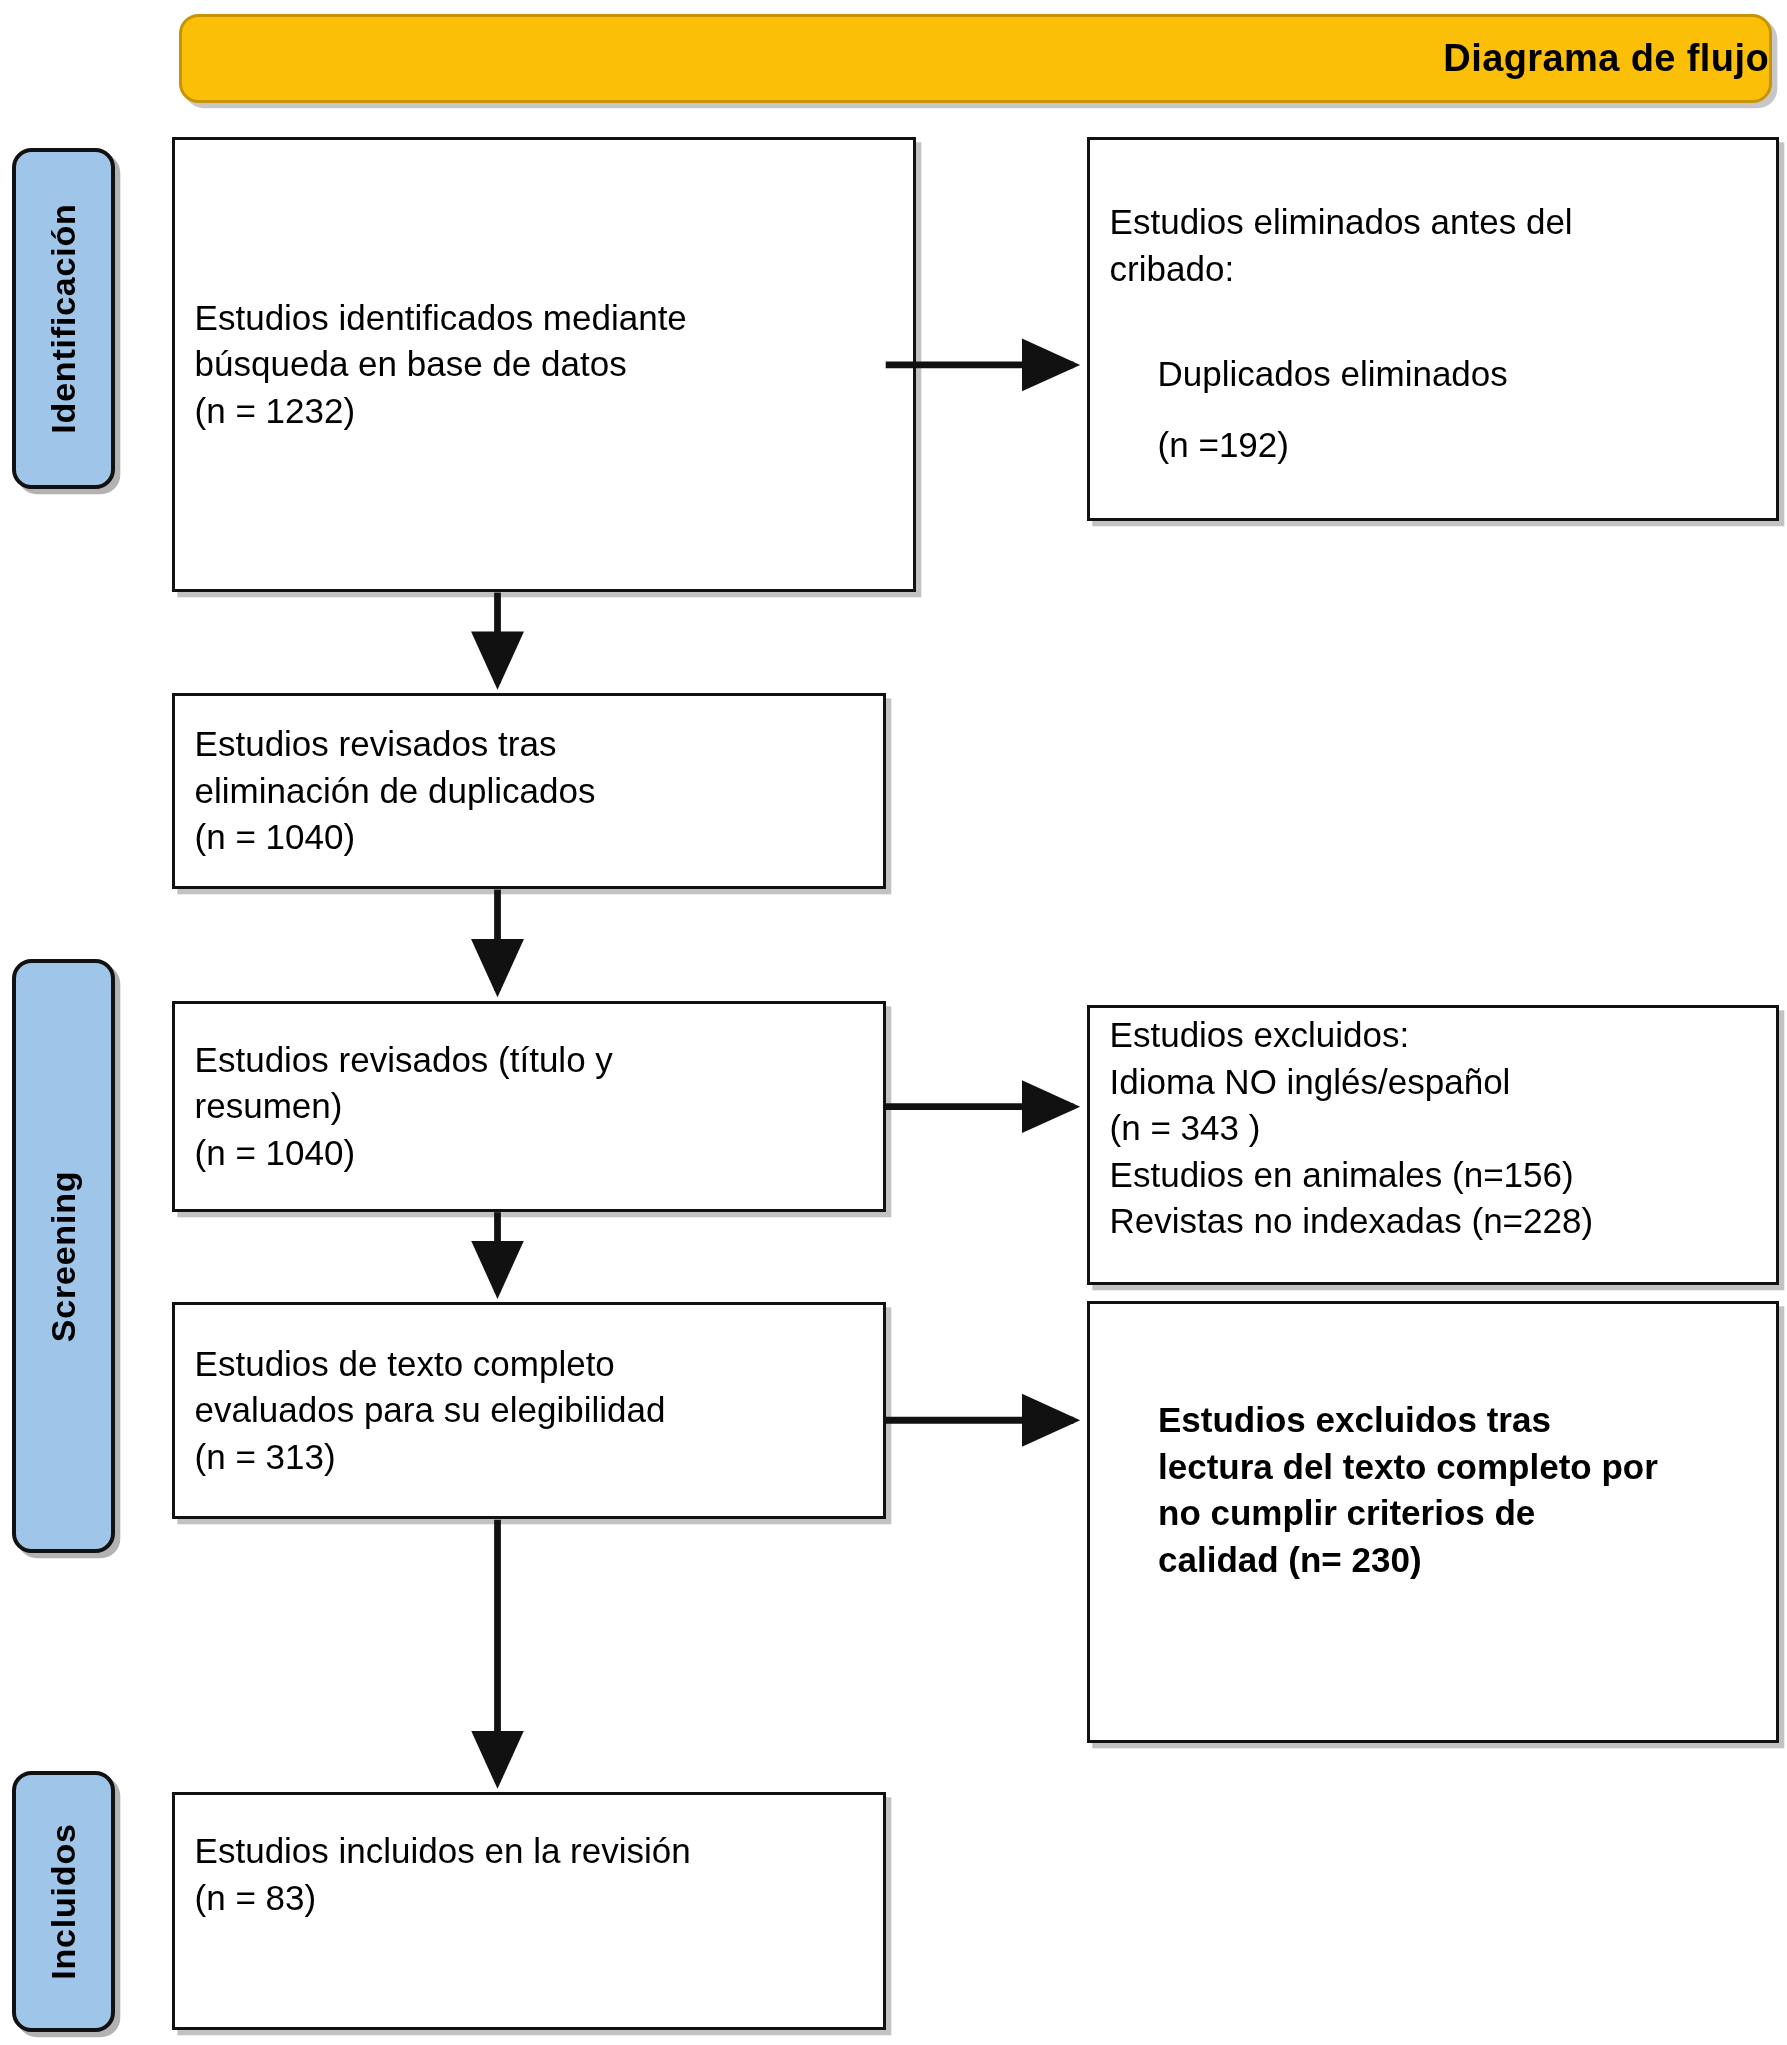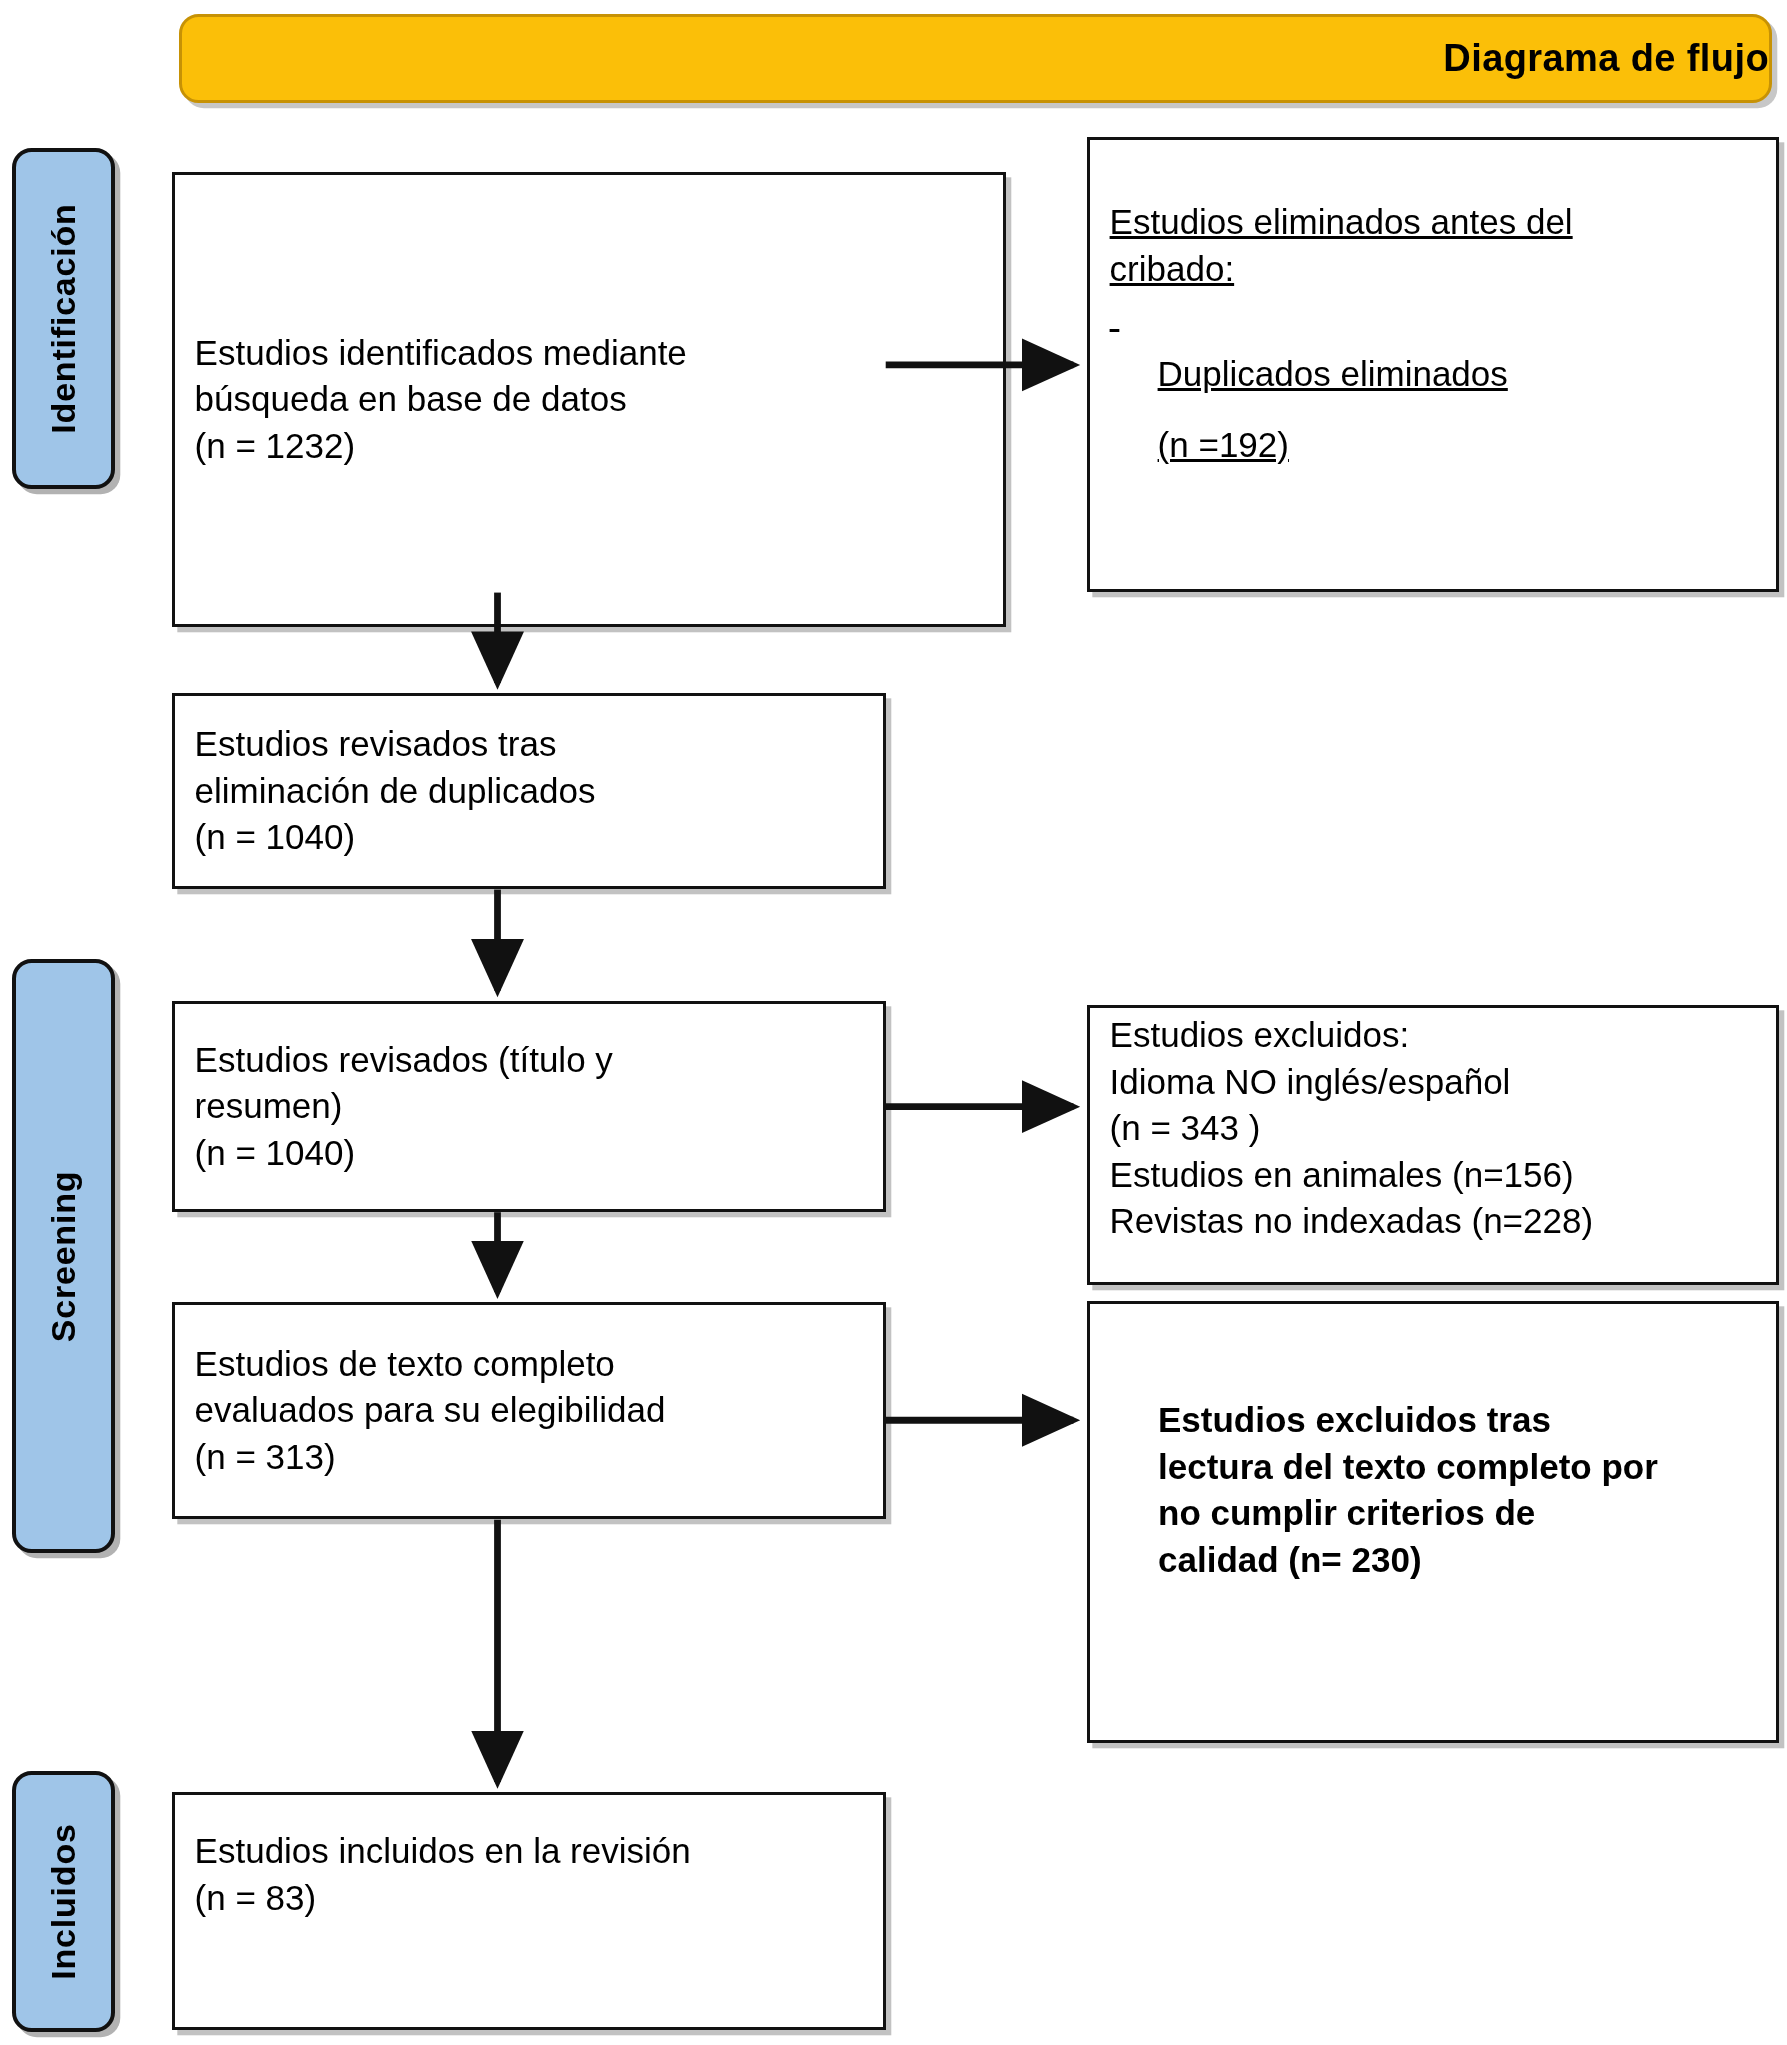--- a/index.html
+++ b/index.html
@@ -115,29 +115,29 @@
   </div>
 
   <div class="stage-chip" style="left:12px; top:959px; width:103px; height:594px;">
     <span class="stage-label">Screening</span>
   </div>
 
   <div class="stage-chip" style="left:12px; top:1771px; width:103px; height:261px;">
     <span class="stage-label">Incluidos</span>
   </div>
 
-  <div class="pbox" style="left:172px; top:137px; width:834px; height:455px;margin-top:35px;">
+  <div class="pbox" style="left:172px; top:137px; width:744px; height:455px;">
     <div class="lines">
       <div class="ln">Estudios identificados mediante</div>
       <div class="ln">búsqueda en base de datos</div>
       <div class="ln">(n = 1232)</div>
     </div>
   </div>
 
-  <div class="pbox top-align" style="left:1087px; top:137px; width:692px; height:455px;text-decoration:underline;">
+  <div class="pbox top-align" style="left:1087px; top:137px; width:692px; height:384px;">
     <div class="lines" style="padding-top:59px;">
       <div class="ln">Estudios eliminados antes del</div>
       <div class="ln">cribado:</div>
       <div class="ln" style="height:35px;">&nbsp;</div>
       <div class="ln indent">Duplicados eliminados</div>
       <div class="ln indent">(n =192)</div>
     </div>
   </div>
 
   <div class="pbox" style="left:172px; top:693px; width:714px; height:196px;">

